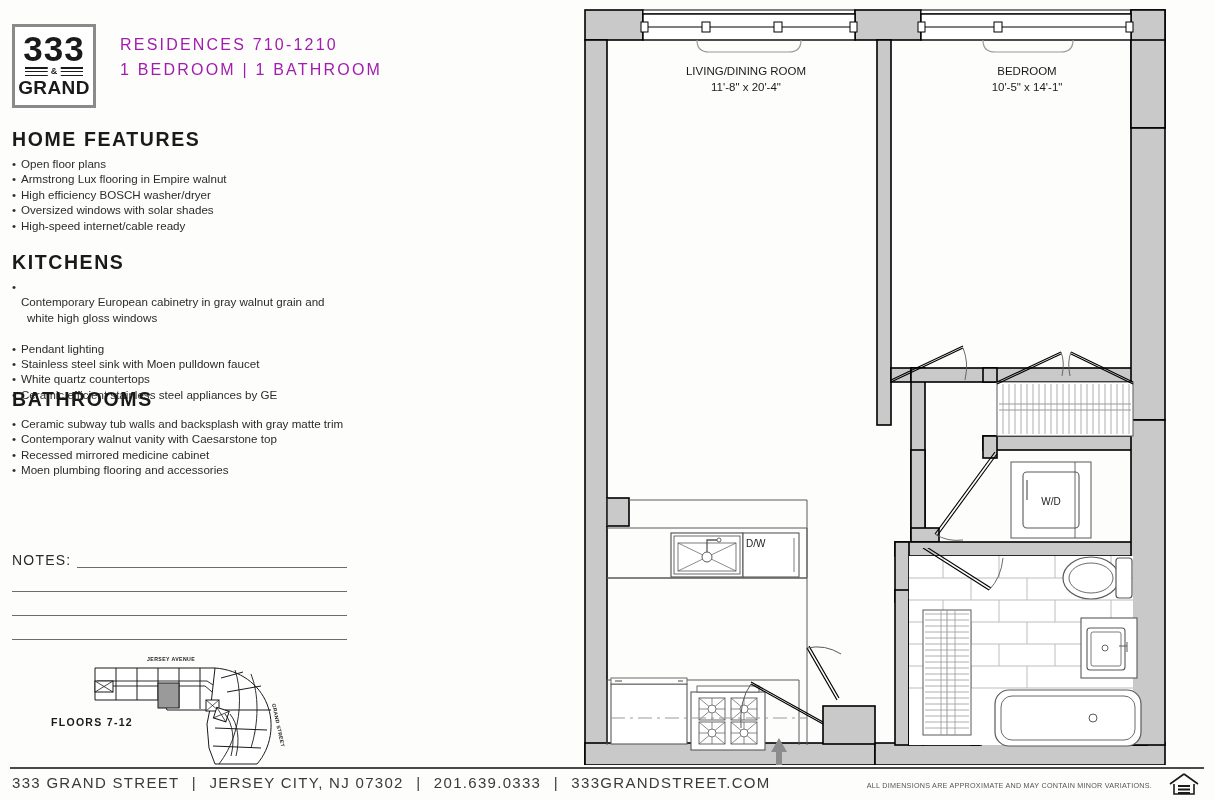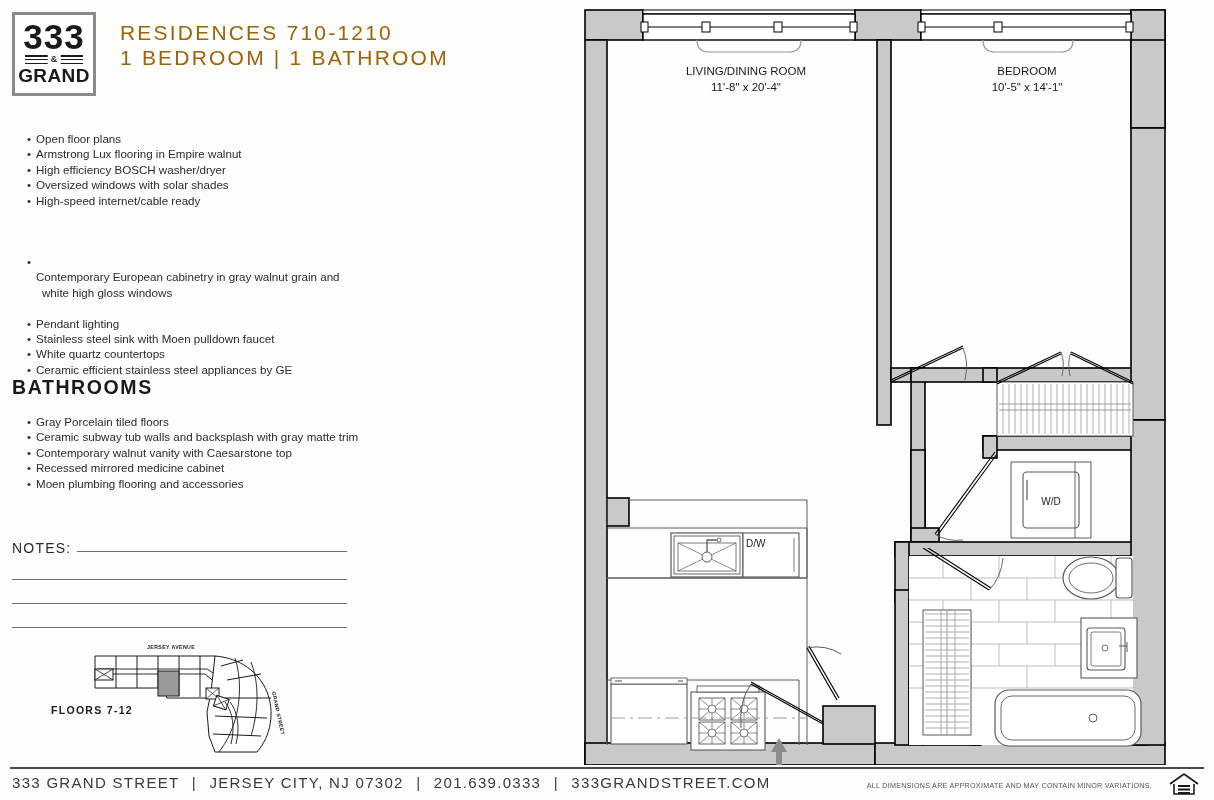--- a/index.html
+++ b/index.html
@@ -8,21 +8,21 @@
     width:1214px;height:800px;
     background:#fdfdfc;
     font-family:"Liberation Sans", sans-serif;
     color:#231f20;
     overflow:hidden;
     position:relative;
   }
   .page{position:absolute;inset:0;}
 
   
-  .left{position:absolute;left:0;top:4px;width:575px;height:765px;}
+  .left{position:absolute;left:0;top:16px;width:575px;height:765px;}
 
   .brand-row{position:absolute;left:12px;top:8px;display:flex;align-items:flex-start;}
   .logo-box{
     width:84px;height:84px;border:3px solid #8a8a8a;background:#fff;
     display:flex;flex-direction:column;align-items:center;justify-content:center;
     box-sizing:border-box;
   }
   .logo-333{
     font-size:35px;font-weight:700;letter-spacing:1px;line-height:.82;
     font-family:"Liberation Sans", sans-serif;color:#1a1a1a;
@@ -31,44 +31,44 @@
   .logo-mid .bar{position:absolute;left:0;width:100%;height:1.6px;background:#1a1a1a;}
   .logo-mid .b1{top:1px;} .logo-mid .b2{top:4.5px;} .logo-mid .b3{top:8.5px;}
   .logo-mid .amp{
     position:absolute;left:50%;top:-1px;transform:translateX(-50%);
     background:#fff;padding:0 3px;font-size:9px;font-weight:700;line-height:12px;
   }
   .logo-grand{font-size:19px;font-weight:700;letter-spacing:.4px;line-height:1;color:#1a1a1a;}
 
   .titles{margin-left:24px;padding-top:8px;}
   .titles div{
-    font-size:21px;letter-spacing:2.2px;line-height:25px;
-    color:#a16207;font-weight:400;
+    font-size:16px;letter-spacing:2.2px;line-height:25px;
+    color:#a21caf;font-weight:400;
   }
 
   h2.sec{
     font-size:19.5px;font-weight:700;letter-spacing:1.6px;margin:0 0 5px 0;
     color:#1a1a1a;
   }
   .section{position:absolute;left:12px;width:420px;}
   .s-home{top:112px;}
   .s-kitchen{top:235px;}
   .s-bath{top:372px;}
-  ul.feat{list-style:none;margin:15px;padding:0;}
+  ul.feat{list-style:none;margin:0;padding:0;}
   ul.feat li{
     font-size:11.6px;line-height:15.4px;color:#2b2b2b;
     padding-left:9px;position:relative;white-space:pre-line;
   }
   ul.feat li:before{content:"\2022";position:absolute;left:0;top:0;}
   ul.feat li .cont{display:block;padding-left:6px;}
 
   
   .notes{position:absolute;left:12px;top:536px;width:335px;}
   .notes-label{font-size:14px;letter-spacing:1.2px;color:#2b2b2b;}
-  .notes-row{display:flex;align-items:flex-start;}
+  .notes-row{display:flex;align-items:flex-end;}
   .notes-line{flex:1;border-bottom:1px solid #6d6d6d;margin-left:6px;height:11px;}
   .notes-line-full{border-bottom:1px solid #6d6d6d;height:23px;}
 
   
   .keyplan{position:absolute;left:75px;top:636px;width:225px;height:122px;}
   .keyplan svg{display:block;}
   .floors-label{
     position:absolute;left:20px;top:700px;font-size:10.5px;font-weight:700;
     letter-spacing:1.3px;color:#1a1a1a;margin-left:31px;
   }
@@ -107,46 +107,47 @@
         </div>
         <div class="logo-grand">GRAND</div>
       </div>
       <div class="titles">
         <div>RESIDENCES 710-1210</div>
         <div>1 BEDROOM | 1 BATHROOM</div>
       </div>
     </div>
 
     <div class="section s-home">
+      <h2 class="sec">HOME FEATURES</h2>
       <ul class="feat">
         <li>Open floor plans</li>
         <li>Armstrong Lux flooring in Empire walnut</li>
         <li>High efficiency BOSCH washer/dryer</li>
         <li>Oversized windows with solar shades</li>
         <li>High-speed internet/cable ready</li>
       </ul>
     </div>
 
     <div class="section s-kitchen">
+      <h2 class="sec">KITCHENS</h2>
       <ul class="feat">
         <li>
           <span>Contemporary European cabinetry in gray walnut grain and</span>
           <span class="cont">white high gloss windows</span>
         </li>
         <li>Pendant lighting</li>
         <li>Stainless steel sink with Moen pulldown faucet</li>
         <li>White quartz countertops</li>
         <li>Ceramic efficient stainless steel appliances by GE</li>
       </ul>
     </div>
 
     <div class="section s-bath">
       <h2 class="sec">BATHROOMS</h2>
       <ul class="feat">
-        <li>Gray Porcelain tiled floors</li>
         <li>Ceramic subway tub walls and backsplash with gray matte trim</li>
         <li>Contemporary walnut vanity with Caesarstone top</li>
         <li>Recessed mirrored medicine cabinet</li>
         <li>Moen plumbing flooring and accessories</li>
       </ul>
     </div>
 
     <div class="notes">
       <div class="notes-row">
         <span class="notes-label">NOTES:</span>

